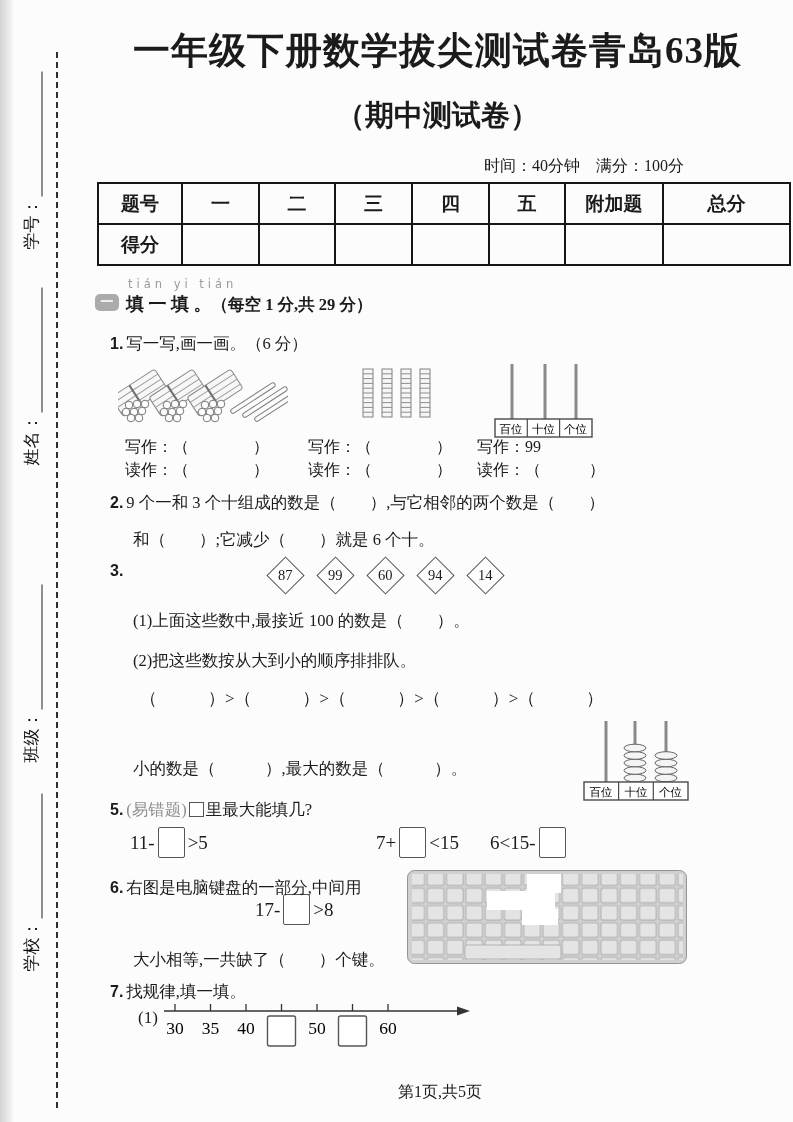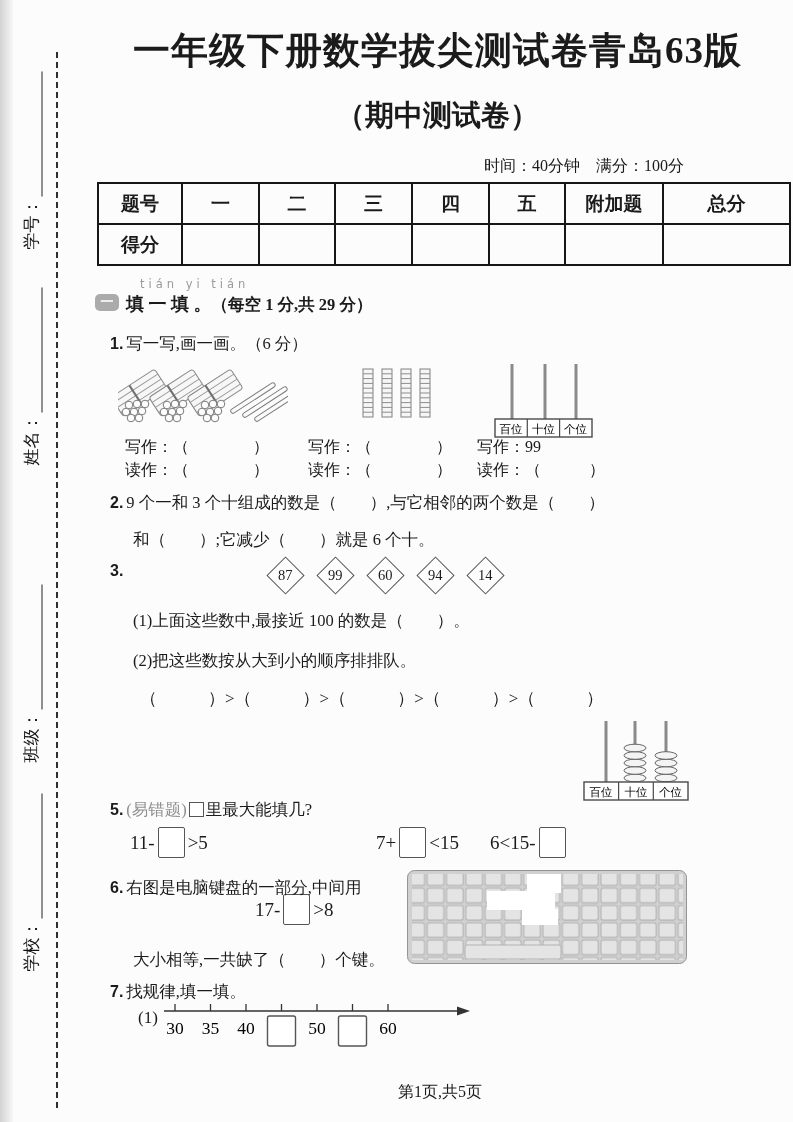--- a/index.html
+++ b/index.html
@@ -29,21 +29,21 @@
     border-collapse:collapse; table-layout:fixed; }
   table.score td { border:2px solid #161616; height:39px; text-align:center;
     font-family:"Liberation Sans","DejaVu Sans",sans-serif;
     font-weight:bold; font-size:19px; padding:0; }
 
   .sec-badge { position:absolute; left:95px; top:294px; width:24px; height:17px;
     background:#ababab; border-radius:5px; color:#ffffff; text-align:center;
     font-size:13px; line-height:16px; font-weight:bold;
     font-family:"Liberation Sans",sans-serif; }
   .pinyin { left:128px; top:277px; font-family:"DejaVu Sans",sans-serif;
-    font-size:11.5px; color:#9a9a9a; letter-spacing:4px;margin-left:12px; }
+    font-size:11.5px; color:#9a9a9a; letter-spacing:4px; }
   .sec-line { left:126px; top:292px; font-size:18px; font-weight:bold; }
   .sec-line .note { font-size:16.5px; }
 
   .qline { font-size:16.5px; }
   .qnum { font-family:"Liberation Sans","DejaVu Sans",sans-serif;
     font-weight:bold; font-size:16px; margin-right:3px; }
   .tag { color:#8f8f8f; }
 
   .diamond-row { left:272px; top:562px; display:flex; gap:23px; }
   .diamond { width:25px; height:25px; border:1.3px solid #555;
@@ -287,20 +287,21 @@
         <span>94</span>
       </div>
     <div class="diamond">
         <span>14</span>
       </div>
   </div>
   <div class="abs qline" style="left:133px; top:610px;">(1)上面这些数中,最接近 100 的数是（　　）。</div>
   <div class="abs qline" style="left:133px; top:650px;">(2)把这些数按从大到小的顺序排排队。</div>
   <div class="abs qline" style="left:140px; top:687px; font-size:17px;">（　　　）&gt;（　　　）&gt;（　　　）&gt;（　　　）&gt;（　　　）</div>
 
+  <div class="abs qline" style="left:133px; top:758px;">小的数是（　　　）,最大的数是（　　　）。</div>
 
   <svg class="abs" style="left:578px; top:716px;" width="112" height="86" viewBox="0 0 112 86">
     <line x1="28" y1="5" x2="28" y2="66" stroke="#8a8a8a" stroke-width="3"></line>
     <line x1="57" y1="5" x2="57" y2="66" stroke="#8a8a8a" stroke-width="3"></line>
     <line x1="88" y1="5" x2="88" y2="66" stroke="#8a8a8a" stroke-width="3"></line>
     <g fill="#f4f4f4" stroke="#666666">
       <ellipse cx="57" cy="62" rx="11" ry="3.8"></ellipse>
         <ellipse cx="57" cy="54.5" rx="11" ry="3.8"></ellipse>
       <ellipse cx="57" cy="47" rx="11" ry="3.8"></ellipse>
         <ellipse cx="57" cy="39.5" rx="11" ry="3.8"></ellipse>

